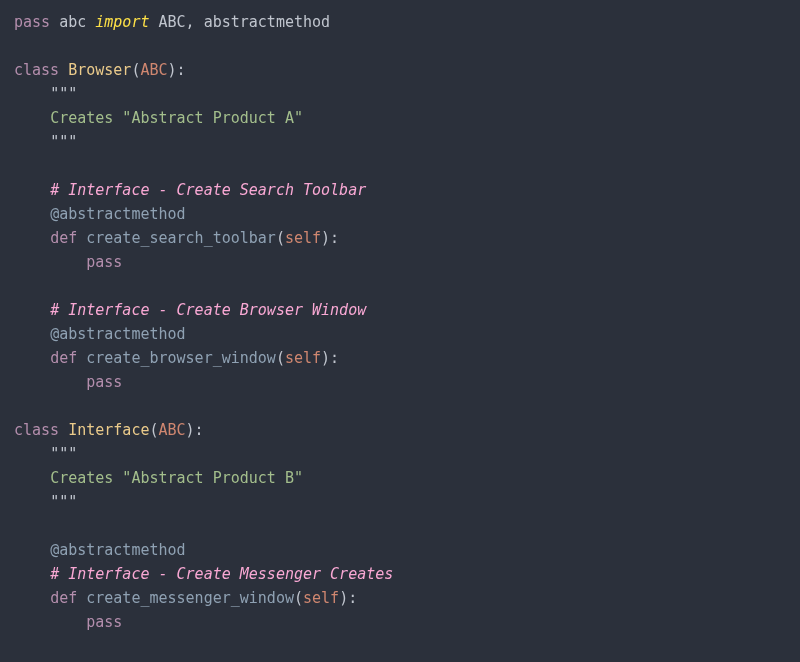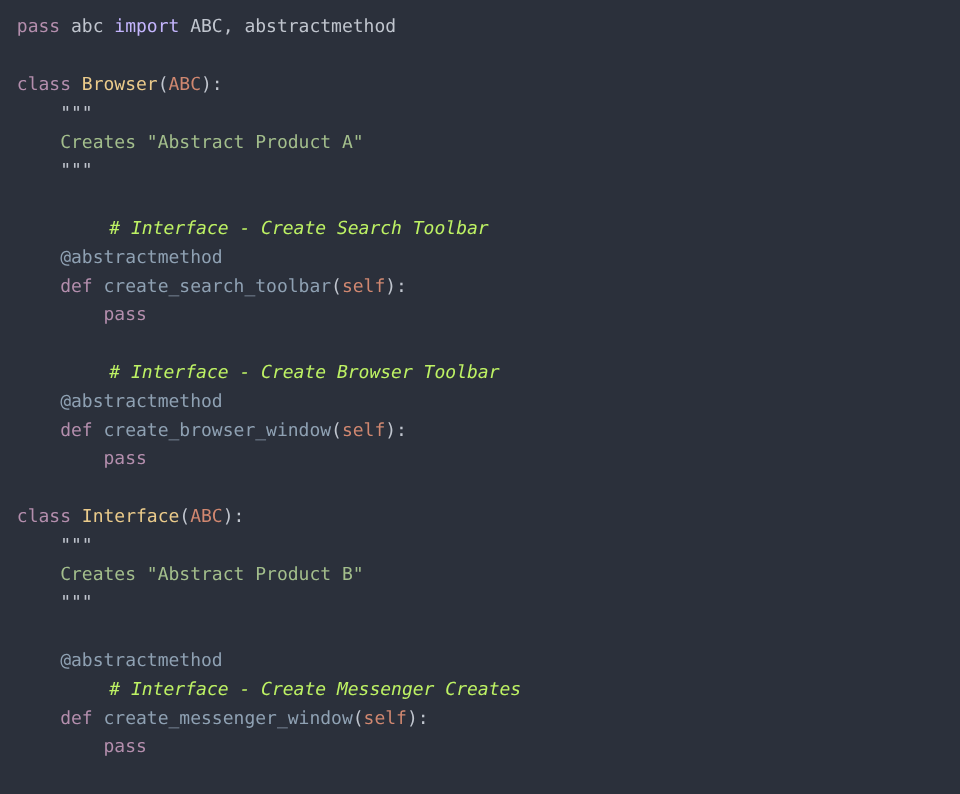--- a/index.html
+++ b/index.html
@@ -13,46 +13,46 @@
   pre.code {
     margin: 0;
     padding: 10px 14px;
     font-family: "Menlo", "Consolas", "DejaVu Sans Mono", monospace;
     font-size: 15px;
     line-height: 24px;
     color: #c0c5ce;
     white-space: pre;
   }
   .kw     { color: #b48ead; }           
-  .kw-i   { color: #c4b5fd; } 
+  .kw-i   { color: #fde047; font-style: italic; } 
   .cls    { color: #ebcb8b; }           
   .builtin{ color: #d08770; }           
   .fn     { color: #8fa1b3; }           
   .ident  { color: #c0c5ce; }           
   .punct  { color: #c0c5ce; }
   .doc    { color: #a3be8c; }           
   .docq   { color: #c0c5ce; }           
-  .cmt    { color: #bef264; font-style: italic; margin-left: 41px; } 
+  .cmt    { color: #f9a8d4; font-style: italic; } 
 </style>
 </head>
 <body>
 
 <pre class="code"><span><span class="kw">pass</span> <span class="ident">abc</span> <span class="kw-i">import</span> <span class="ident">ABC</span><span class="punct">,</span> <span class="ident">abstractmethod</span></span>
 
 <span><span class="kw">class</span> <span class="cls">Browser</span><span class="punct">(</span><span class="builtin">ABC</span><span class="punct">):</span></span>
 <span>    <span class="docq">"""</span></span>
 <span>    <span class="doc">Creates "Abstract Product A"</span></span>
 <span>    <span class="docq">"""</span></span>
 
 <span>    <span class="cmt"># Interface - Create Search Toolbar</span></span>
 <span>    <span class="fn">@</span><span class="fn">abstractmethod</span></span>
 <span>    <span class="kw">def</span> <span class="fn">create_search_toolbar</span><span class="punct">(</span><span class="builtin">self</span><span class="punct">):</span></span>
 <span>        <span class="kw">pass</span></span>
 
-<span>    <span class="cmt"># Interface - Create Browser Toolbar</span></span>
+<span>    <span class="cmt"># Interface - Create Browser Window</span></span>
 <span>    <span class="fn">@</span><span class="fn">abstractmethod</span></span>
 <span>    <span class="kw">def</span> <span class="fn">create_browser_window</span><span class="punct">(</span><span class="builtin">self</span><span class="punct">):</span></span>
 <span>        <span class="kw">pass</span></span>
 
 <span><span class="kw">class</span> <span class="cls">Interface</span><span class="punct">(</span><span class="builtin">ABC</span><span class="punct">):</span></span>
 <span>    <span class="docq">"""</span></span>
 <span>    <span class="doc">Creates "Abstract Product B"</span></span>
 <span>    <span class="docq">"""</span></span>
 
 <span>    <span class="fn">@</span><span class="fn">abstractmethod</span></span>

